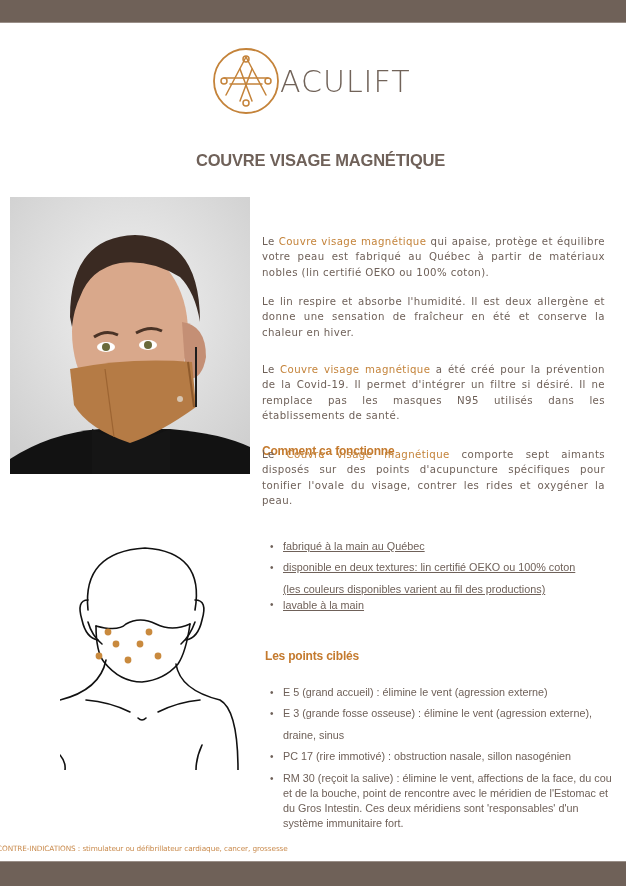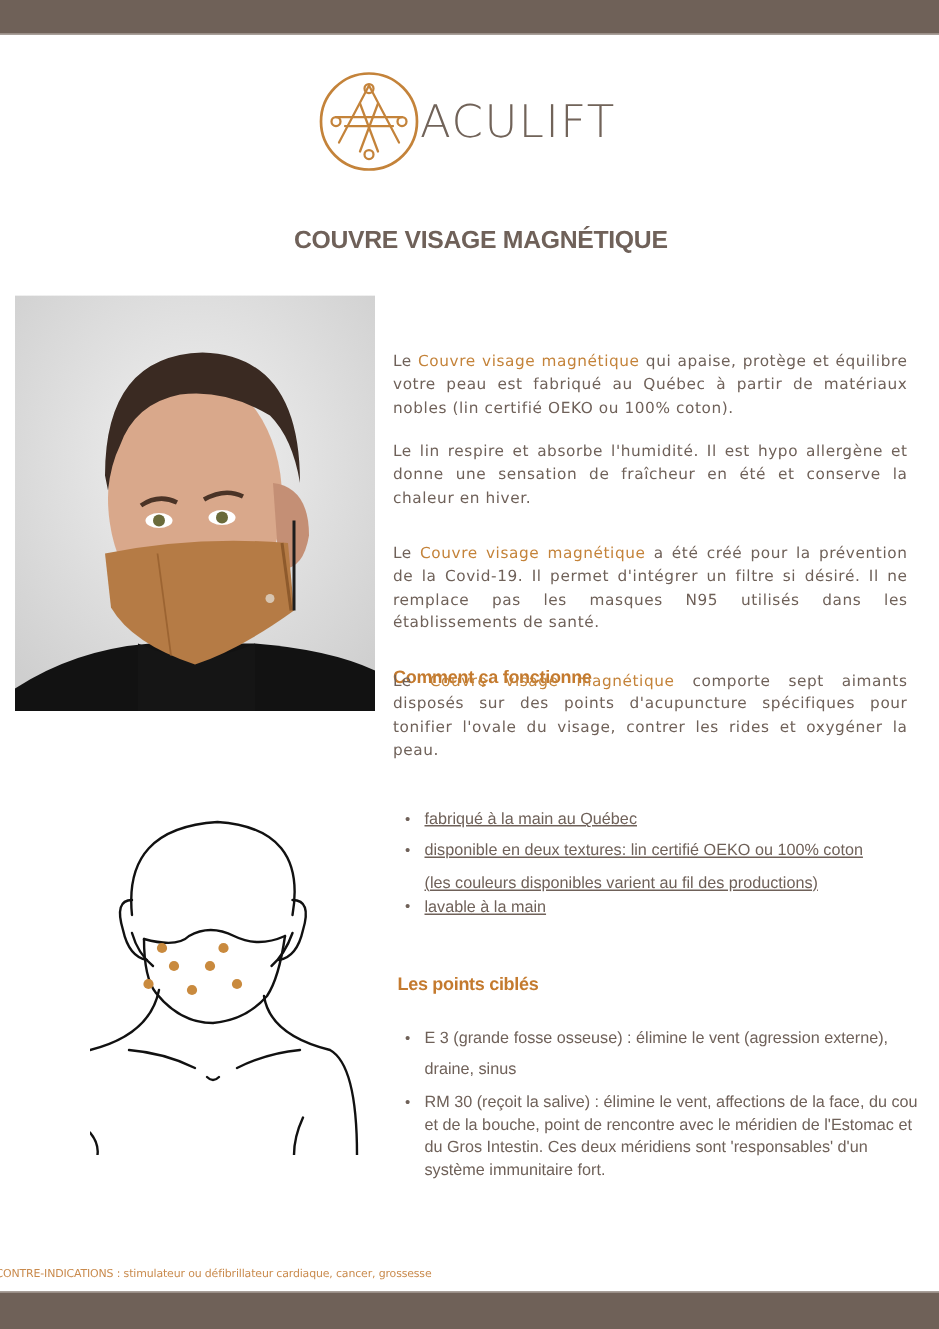--- a/index.html
+++ b/index.html
@@ -97,21 +97,21 @@
     <path d="M60 172 Q120 160 182 165 L186 210 Q150 236 120 246 Q78 232 64 208 Z" fill="#b57b45"></path>
     <path d="M95 172 L104 240" stroke="#9c6432" stroke-width="1.2" fill="none"></path>
     <path d="M178 165 L184 210" stroke="#8e5a2c" stroke-width="2" fill="none"></path>
     <circle cx="170" cy="202" r="3" fill="#d7c5b1"></circle>
     <path d="M186 150 L186 210" stroke="#1d1d1d" stroke-width="2" fill="none"></path>
   </svg>
 </div>
 
 <div class="content">
   <p class="para p1"><span>Le </span><span class="accent">Couvre visage magnétique</span><span> qui apaise, protège et équilibre votre peau est fabriqué au Québec à partir de matériaux nobles (lin certifié OEKO ou 100% coton).</span></p>
-  <p class="para p2">Le lin respire et absorbe l'humidité. Il est hypo allergène et donne une sensation de fraîcheur en été et conserve la chaleur en hiver.</p>
+  <p class="para p2">Le lin respire et absorbe l'humidité. Il est deux allergène et donne une sensation de fraîcheur en été et conserve la chaleur en hiver.</p>
   <p class="para p3"><span>Le </span><span class="accent">Couvre visage magnétique</span><span> a été créé pour la prévention de la Covid-19. Il permet d'intégrer un filtre si désiré. Il ne remplace pas les masques N95 utilisés dans les établissements de santé.</span></p>
 </div>
 
 <h2 class="section-heading h1">Comment ça fonctionne</h2>
 
 <p class="p4"><span>Le </span><span class="accent">Couvre visage magnétique</span><span> comporte sept aimants disposés sur des points d'acupuncture spécifiques pour tonifier l'ovale du visage, contrer les rides et oxygéner la peau.</span></p>
 
 <ul class="list list1">
   <li><span>fabriqué à la main au Québec</span></li>
   <li><span>disponible en deux textures: lin certifié OEKO ou 100% coton</span><span class="cont">(les couleurs disponibles varient au fil des productions)</span></li>
@@ -144,19 +144,21 @@
       <circle cx="39" cy="116" r="3.4"></circle>
       <circle cx="68" cy="120" r="3.4"></circle>
       <circle cx="98" cy="116" r="3.4"></circle>
     </g>
   </svg>
 </div>
 
 <h2 class="section-heading h2">Les points ciblés</h2>
 
 <ul class="list list2">
+  <li><span>E 5 (grand accueil) : élimine le vent (agression externe)</span></li>
   <li><span>E 3 (grande fosse osseuse) : élimine le vent (agression externe),</span><span class="cont">draine, sinus</span></li>
+  <li><span>PC 17 (rire immotivé) : obstruction nasale, sillon nasogénien</span></li>
   <li class="multi"><span>RM 30 (reçoit la salive) : élimine le vent, affections de la face, du cou et de la bouche, point de rencontre avec le méridien de l'Estomac et du Gros Intestin. Ces deux méridiens sont 'responsables' d'un système immunitaire fort.</span></li>
 </ul>
 
 <div class="footer-note">CONTRE-INDICATIONS : stimulateur ou défibrillateur cardiaque, cancer, grossesse</div>
 
 <div class="bottom-bar"></div>
 
 </body></html>

